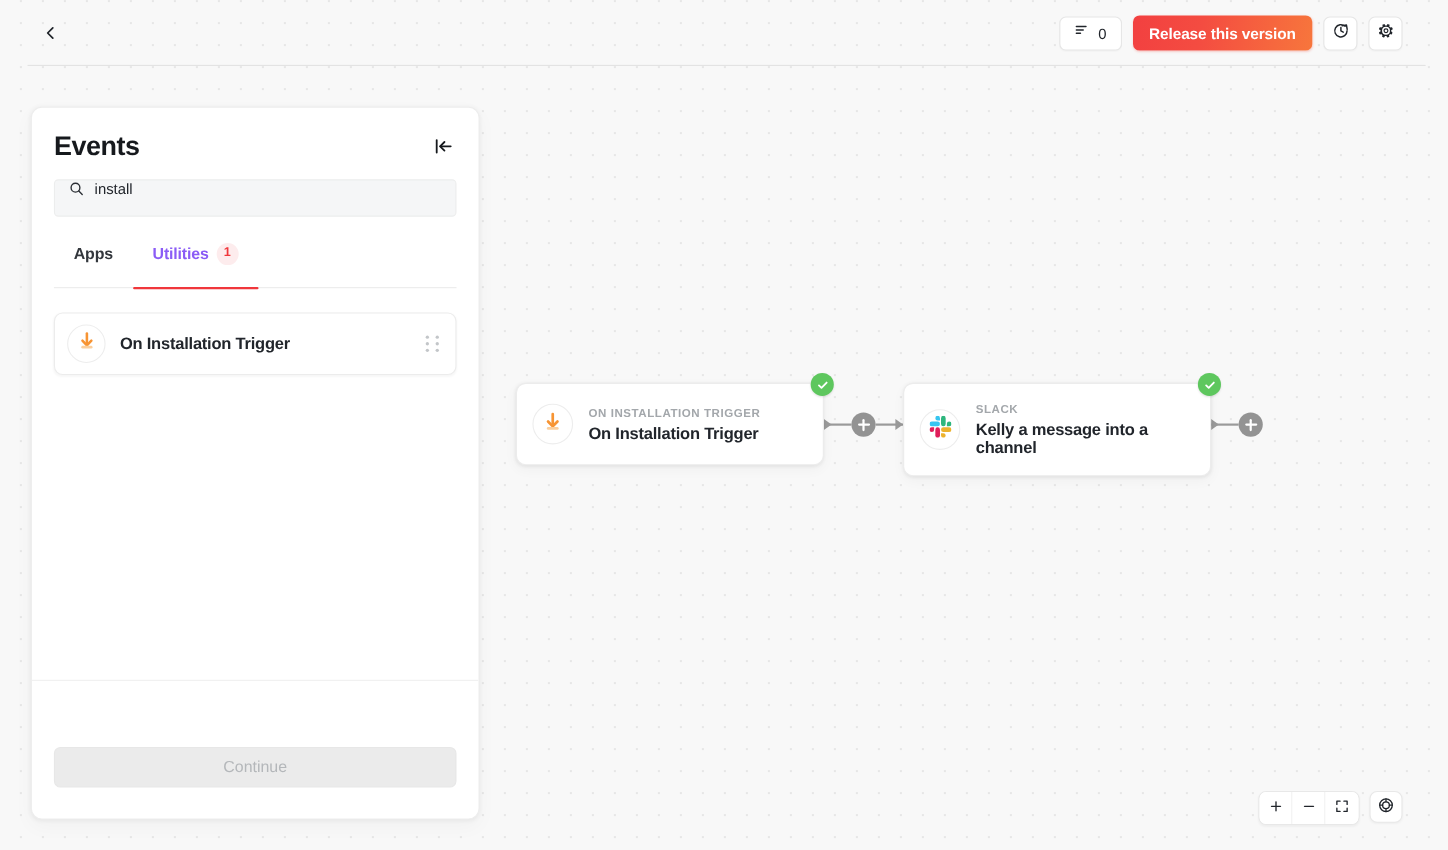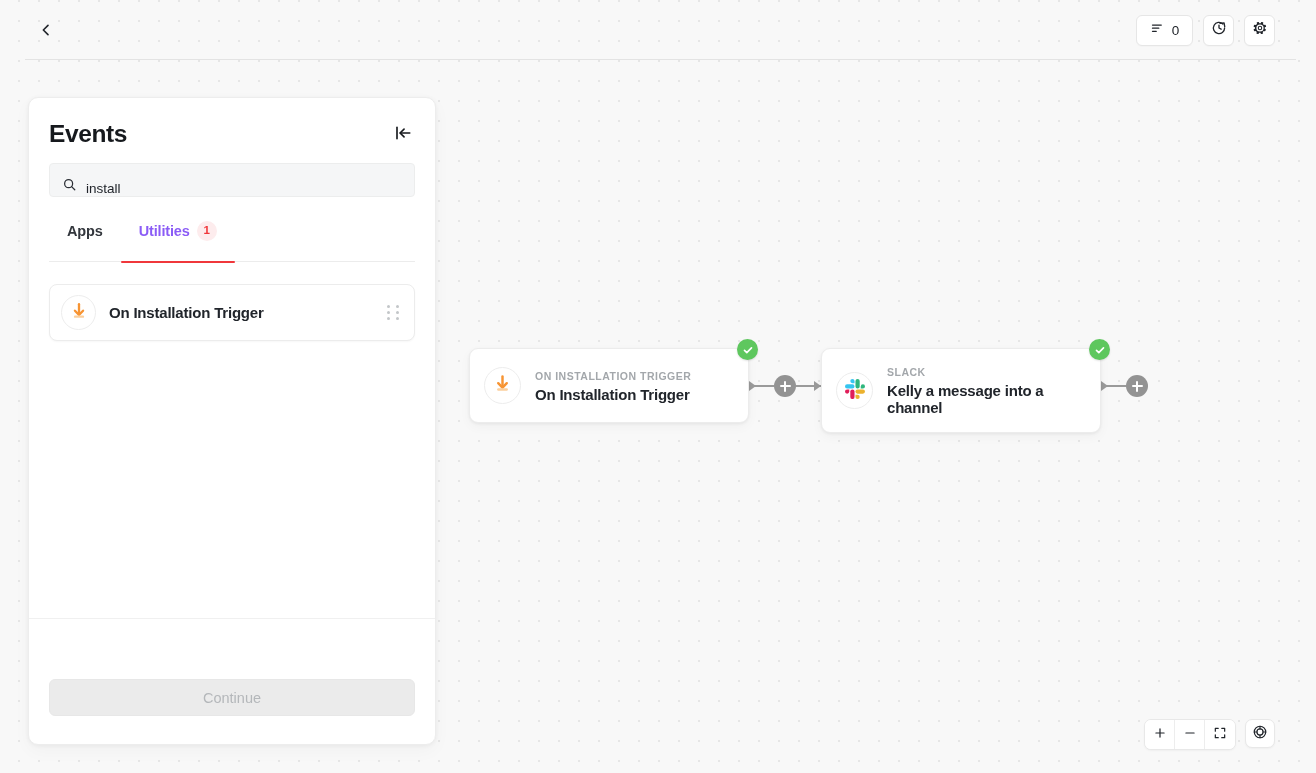--- a/index.html
+++ b/index.html
@@ -164,21 +164,21 @@
     flex: 0 0 auto;
   }
 
   .search-wrap { padding: 15px 20px 0 20px; }
   .search-box {
     height: 34px;
     background: #f5f6f7;
     border: 1px solid #eceded;
     border-radius: 4px;
     display: flex;
-    align-items: flex-end;
+    align-items: flex-start;
     padding: 0 12px;
     gap: 9px;
   }
   .search-input {
     flex: 1 1 auto;
     border: none;
     outline: none;
     background: transparent;
     font-family: "Liberation Sans", sans-serif;
     font-size: 13.5px;
@@ -507,20 +507,21 @@
           <span>
             <svg width="15" height="15" viewBox="0 0 24 24">
               <path d="M4 6.5 H18" stroke="#21252b" stroke-width="2.1" stroke-linecap="round"></path>
               <path d="M4 11.5 H14" stroke="#21252b" stroke-width="2.1" stroke-linecap="round"></path>
               <path d="M4 16.5 H10" stroke="#21252b" stroke-width="2.1" stroke-linecap="round"></path>
             </svg>
           </span>
           <span class="cnt">0</span>
         </div>
 
+        <button class="release-btn">Release this version</button>
 
         <div class="icon-btn">
           <span>
             <svg width="16" height="16" viewBox="0 0 24 24">
               <path d="M20.4 12a8.4 8.4 0 1 1-2.6-6.1" stroke="#21252b" stroke-width="2" fill="none" stroke-linecap="round"></path>
               <path d="M13.6 5.1 L19.6 4.2 L20.6 9.9" stroke="#21252b" stroke-width="2" fill="none" stroke-linecap="round" stroke-linejoin="round"></path>
               <path d="M12 7.6 V12 L15.2 13.8" stroke="#21252b" stroke-width="2" fill="none" stroke-linecap="round" stroke-linejoin="round"></path>
             </svg>
           </span>
         </div>

